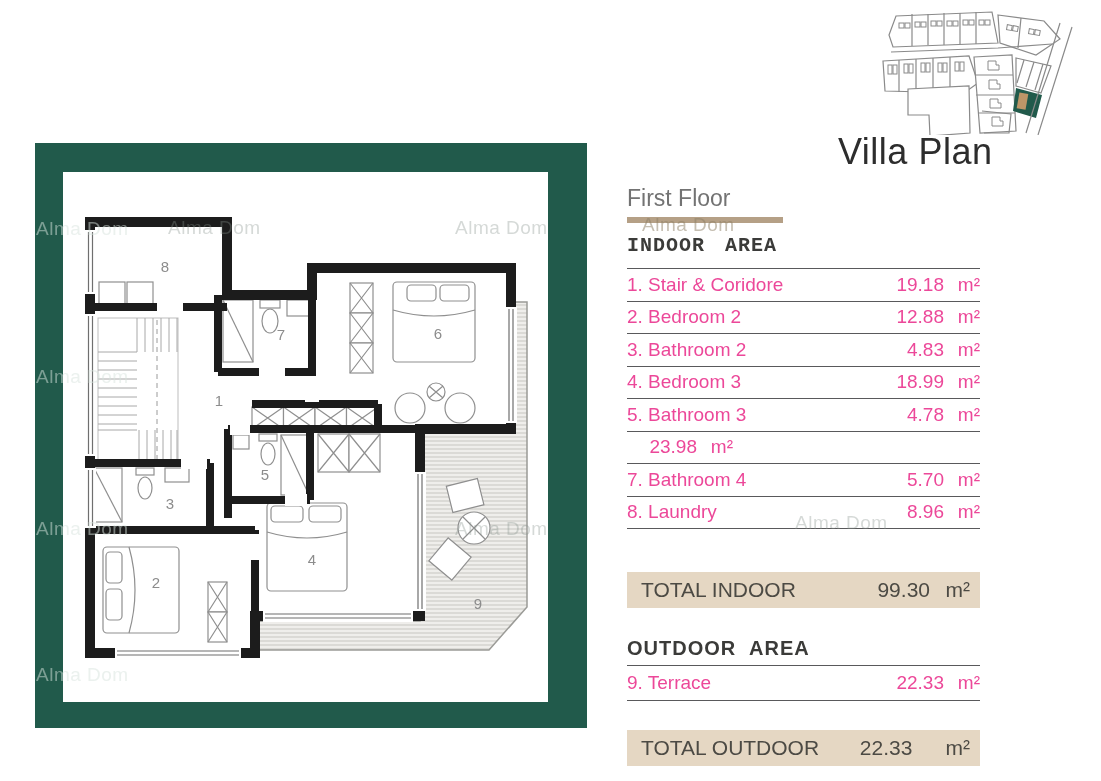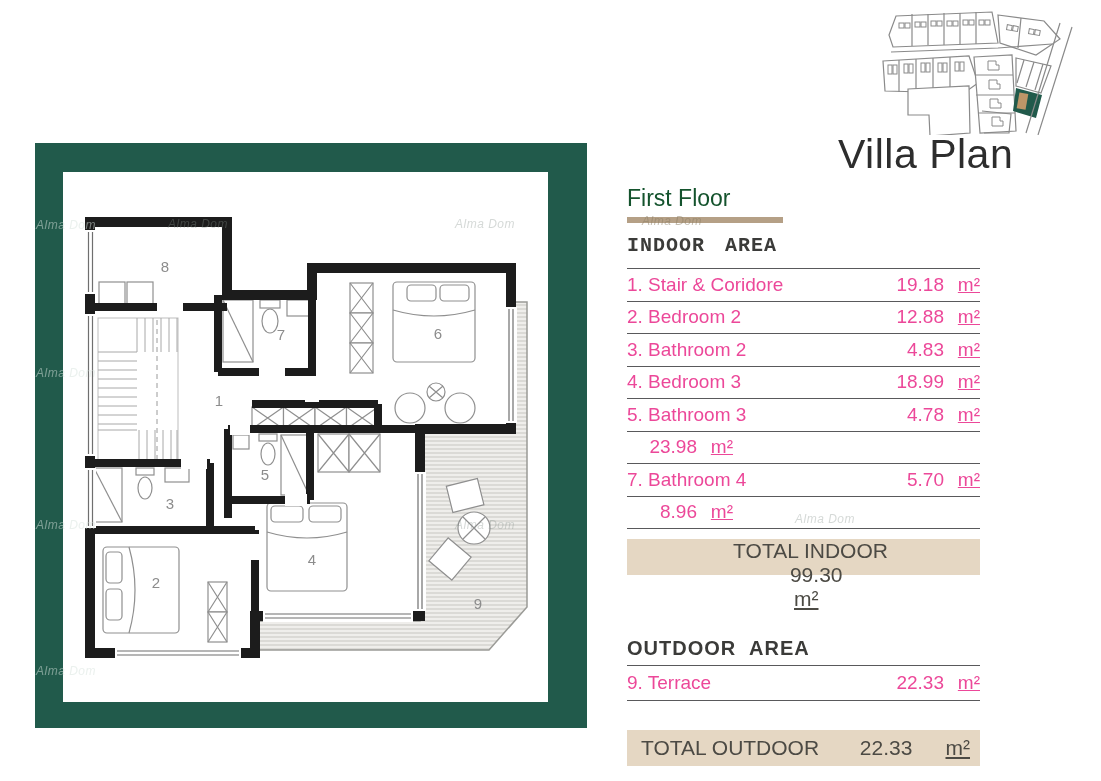--- a/index.html
+++ b/index.html
@@ -3,50 +3,50 @@
 <meta charset="utf-8">
 <style>
   html,body{margin:0;padding:0;background:#ffffff;}
   .stage{position:relative;width:1101px;height:781px;background:#fff;overflow:hidden;
          font-family:"Liberation Sans",sans-serif;color:#414141;}
   
   .frame{position:absolute;left:35px;top:143px;width:552px;height:585px;background:#215a4b;}
   .frame-inner{position:absolute;left:28px;top:29px;width:485px;height:530px;background:#ffffff;}
   .frame-inner svg{display:block;}
   
-  .wm{position:absolute;font-size:12px;letter-spacing:.5px;white-space:nowrap;pointer-events:none;font-style:italic;}
+  .wm{position:absolute;font-size:19px;letter-spacing:.5px;white-space:nowrap;pointer-events:none;}
   .wm.teal{color:rgba(215,227,222,.5);}
   .wm.gray{color:rgba(135,145,140,.35);}
   .wm.tan{color:rgba(140,125,100,.5);}
   
-  .floor-label{position:absolute;left:627px;top:185px;font-size:23px;color:#14532d;}
+  .floor-label{position:absolute;left:627px;top:185px;font-size:23px;color:#737373;}
   .divider-bar{position:absolute;left:627px;top:217px;width:156px;height:6px;background:#b5a086;}
   .sec-heading{position:absolute;font-size:20px;font-weight:700;color:#3b3b39;
                letter-spacing:1px;word-spacing:7px;}
   .indoor-heading{left:627px;top:234px;font-family:Liberation Mono, monospace;}
   .outdoor-heading{left:627px;top:637px;}
   .atable{position:absolute;left:627px;width:353px;border-bottom:1px solid #59595b;}
   .indoor-table{top:268px;}
   .outdoor-table{top:665px;}
   .trow{display:flex;align-items:center;height:31.5px;border-top:1px solid #59595b;
         font-size:19px;color:#ec4899;}
   .outdoor-table .trow{height:34px;}
   .tname{flex:1;white-space:nowrap;}
   .tval{width:70px;text-align:right;}
-  .tunit{width:36px;text-align:right;text-decoration:underline;}
+  .tunit{width:36px;text-align:right;}
   .total-bar{position:absolute;left:627px;width:353px;height:36px;background:#e5d7c3;
              display:flex;align-items:center;font-size:21px;color:#4c4a44;
              padding:0;box-sizing:border-box;}
-  .total-indoor{top:539px;flex-direction:column;}
+  .total-indoor{top:572px;}
   .total-outdoor{top:730px;gap:20px;}
   .total-bar .tlabel{flex:1;padding-left:14px;white-space:nowrap;}
   .total-bar .tval{width:78px;}
   .total-bar .tunit{width:40px;padding-right:10px;box-sizing:content-box;}
   
-  .villa-title{position:absolute;left:838px;top:131px;font-size:41px;color:#2d2d2d;
+  .villa-title{position:absolute;left:838px;top:131px;font-size:36px;color:#2d2d2d;
                letter-spacing:.5px;white-space:nowrap;}
   .siteplan{position:absolute;left:866px;top:3px;}
 </style>
 </head>
 <body>
 
 <div class="stage">
 
   <div class="frame">
     <div class="frame-inner">
@@ -311,20 +311,21 @@
     <div class="trow">
       <span class="tval">23.98</span>
       <span class="tunit">m²</span>
     </div>
     <div class="trow">
       <span class="tname">7. Bathroom 4</span>
       <span class="tval">5.70</span>
       <span class="tunit">m²</span>
     </div>
     <div class="trow">
+      <span class="tname">8. Laundry</span>
       <span class="tval">8.96</span>
       <span class="tunit">m²</span>
     </div>
   </div>
 
   <div class="total-bar total-indoor">
     <span class="tlabel">TOTAL INDOOR</span>
     <span class="tval">99.30</span>
     <span class="tunit">m²</span>
   </div>

